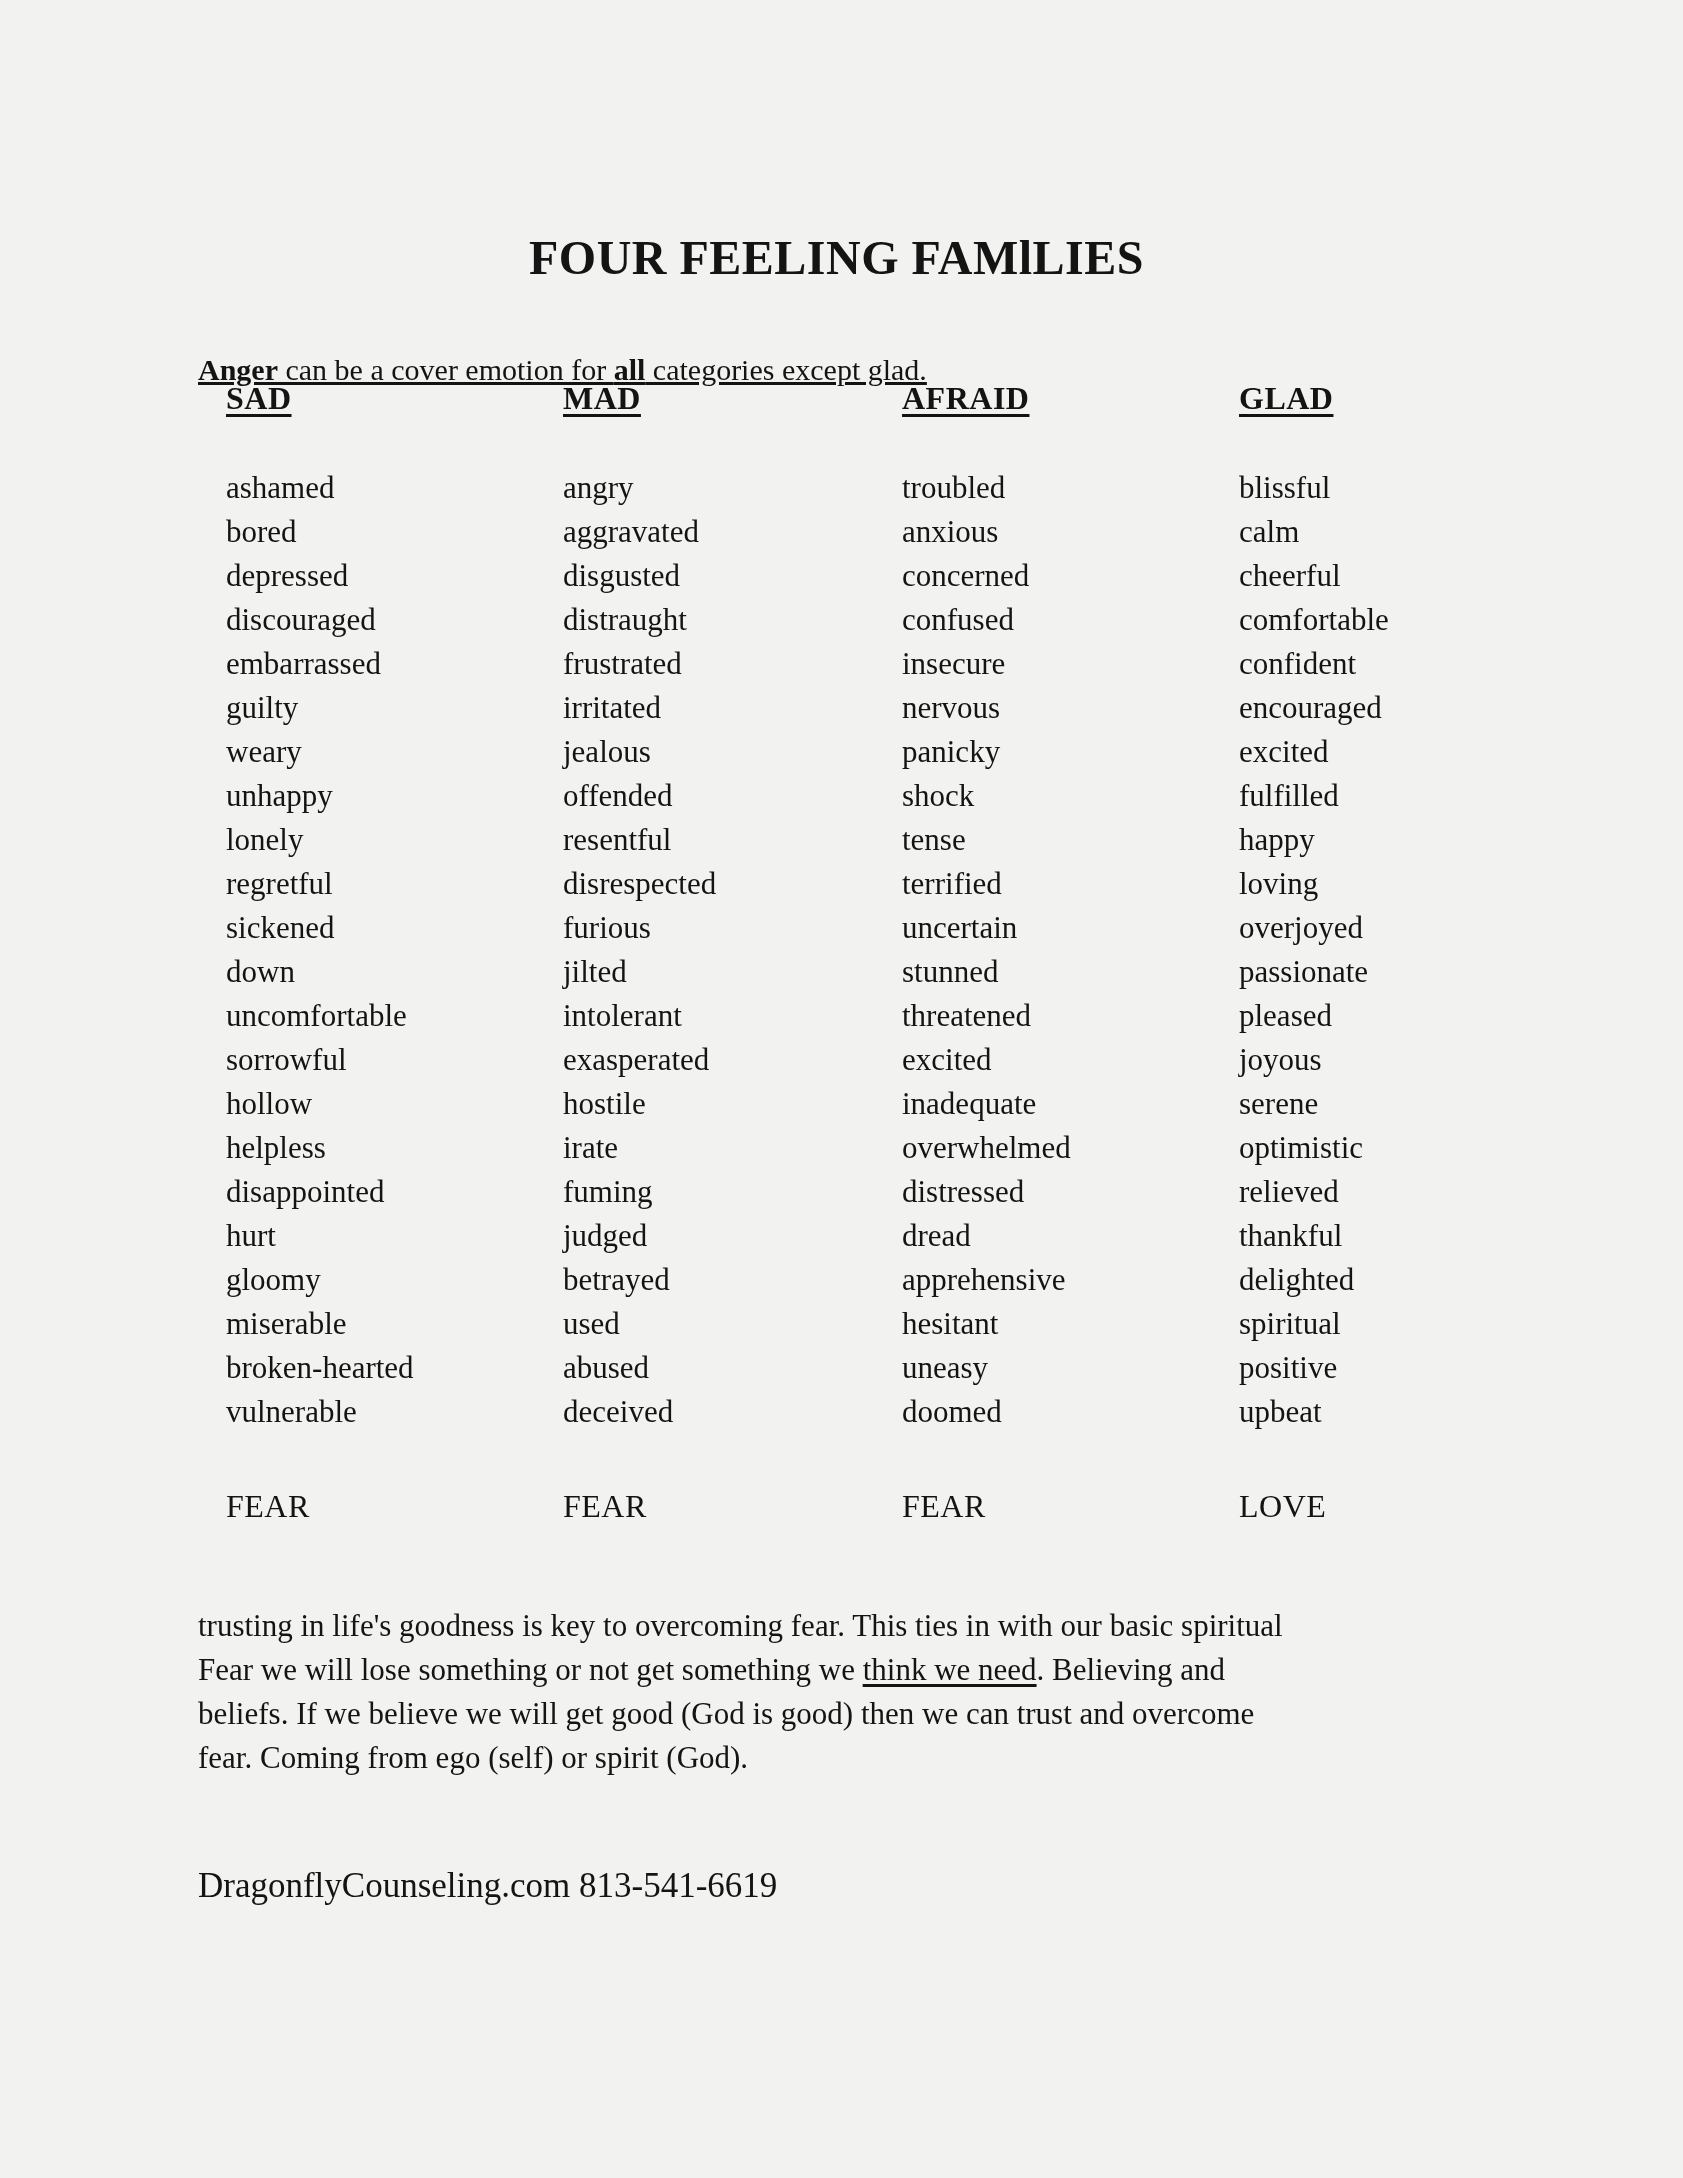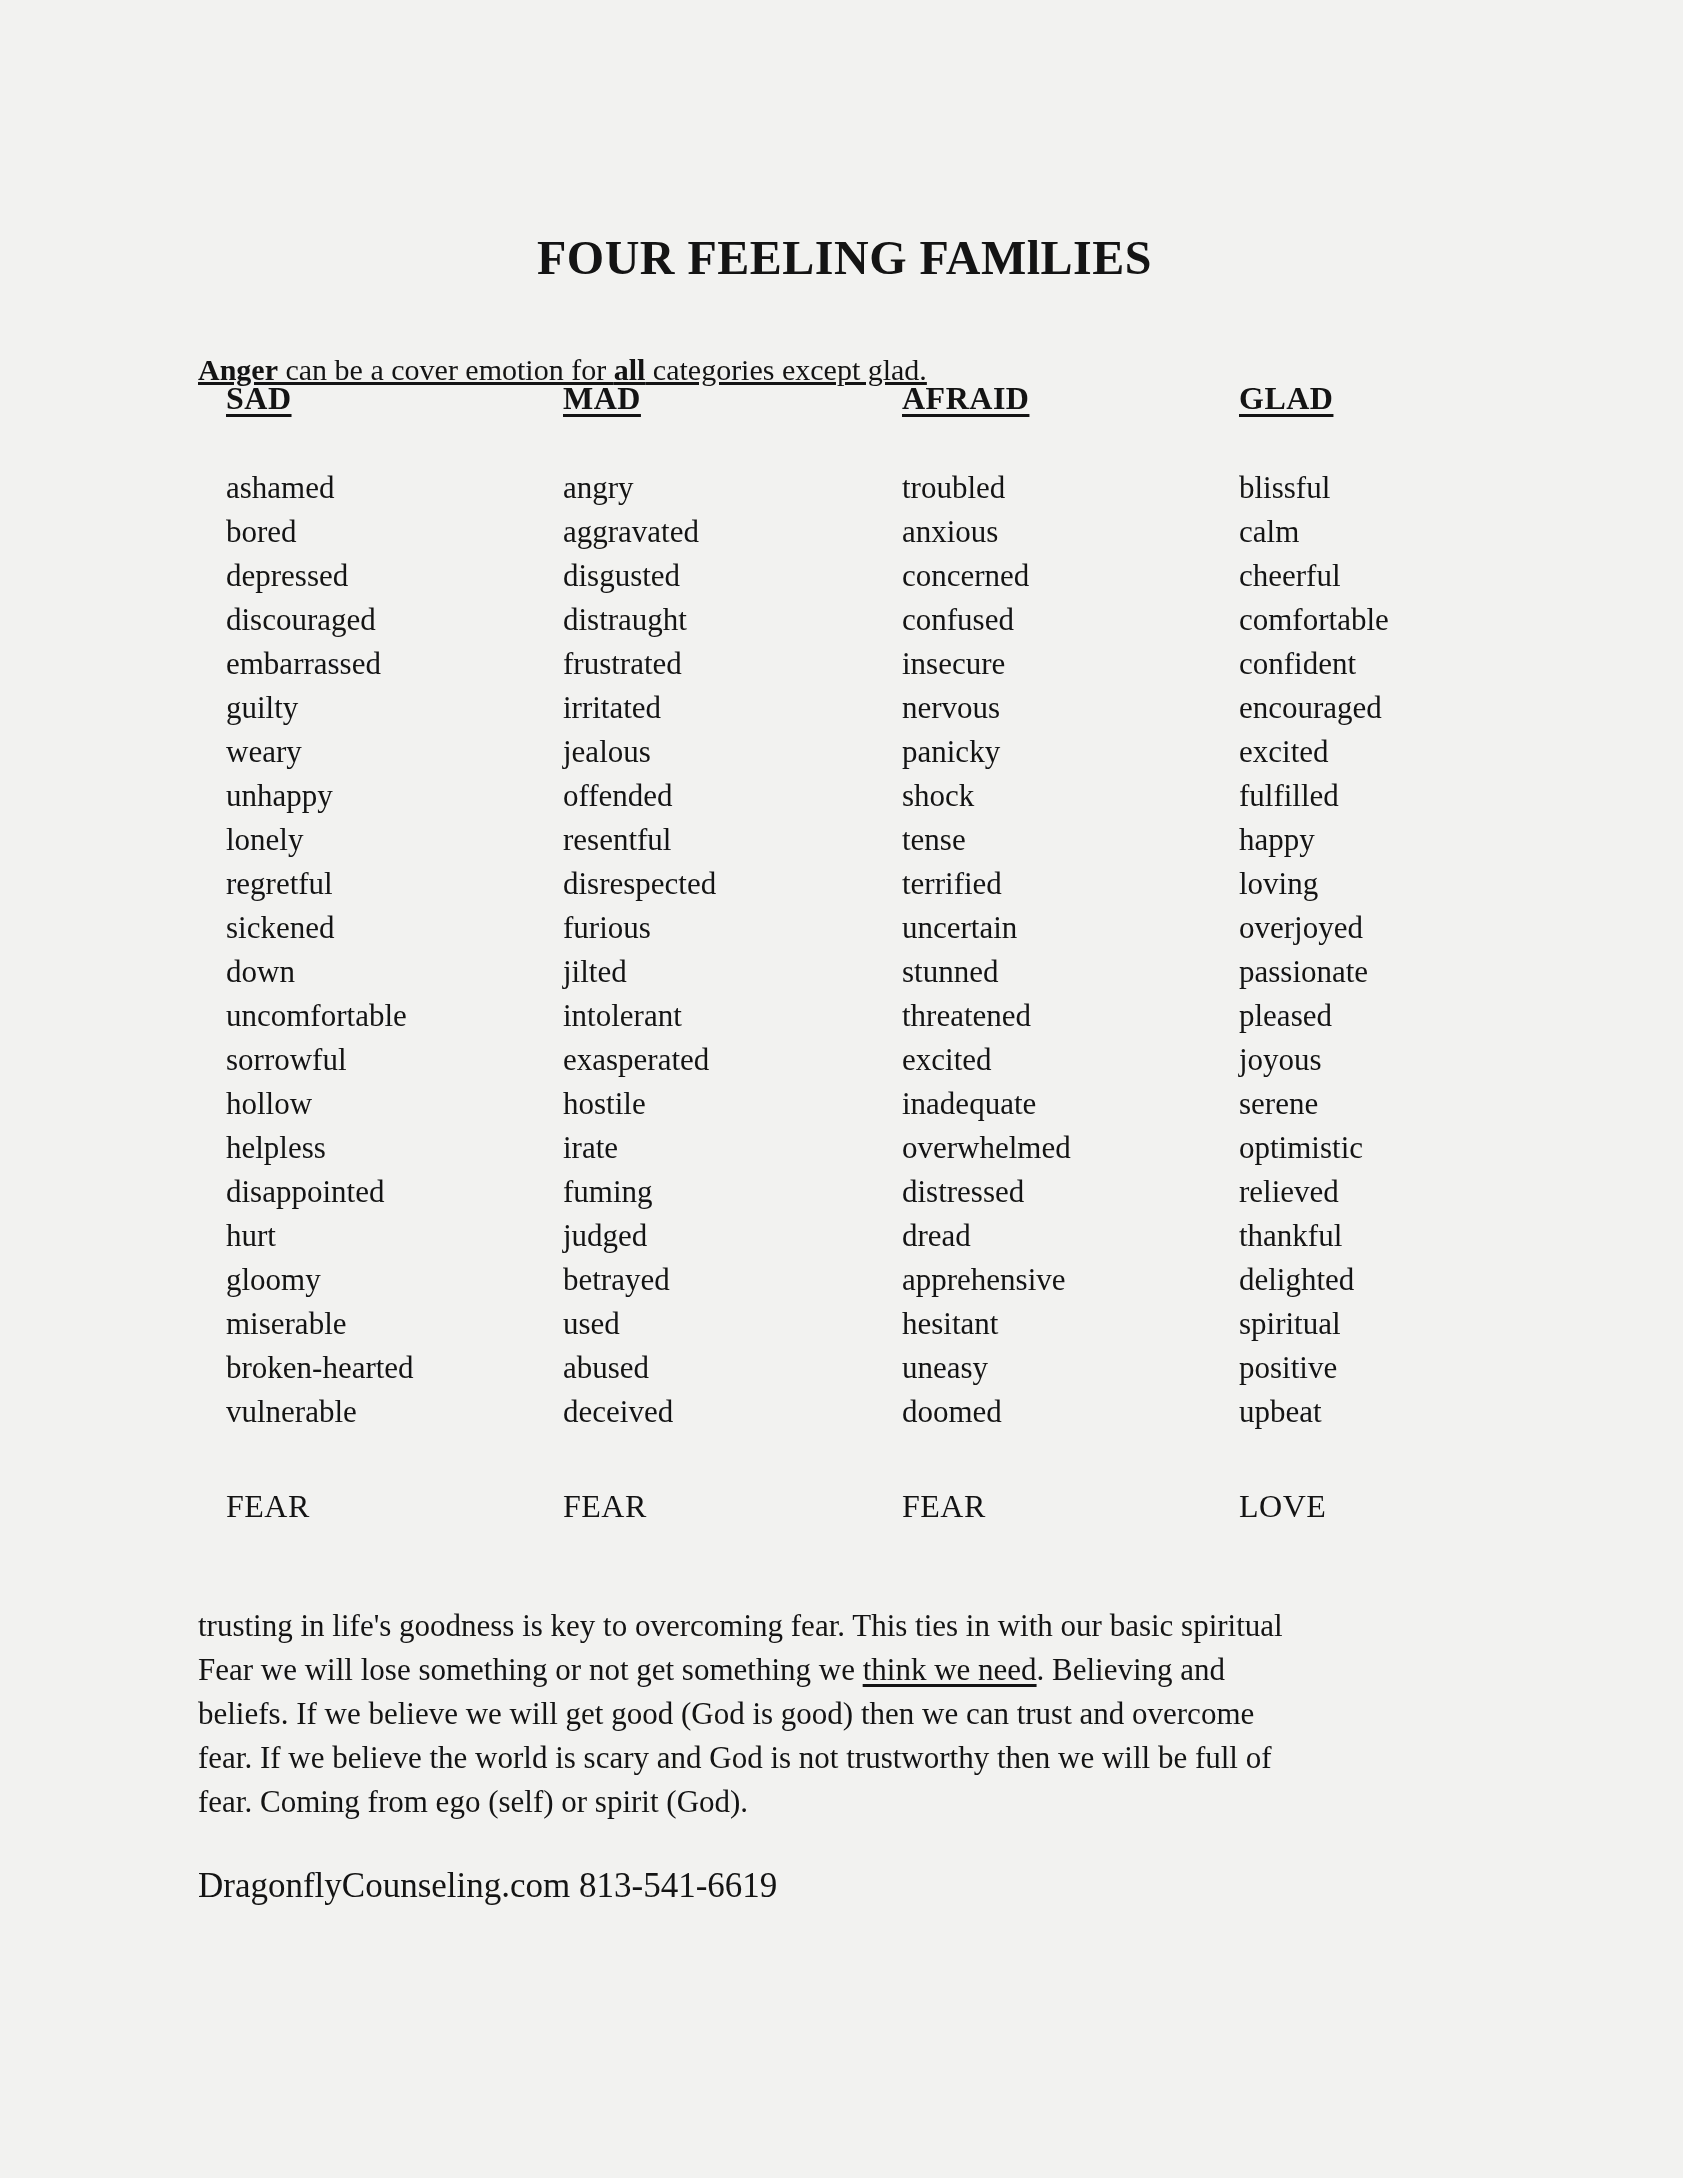--- a/index.html
+++ b/index.html
@@ -15,21 +15,21 @@
     position: relative;
     overflow: hidden;
   }
   .page {
     position: absolute;
     inset: 0;
   }
   .title {
     position: absolute;
     top: 198px;
-    left: 8px;
+    left: 0;
     width: 1673px;
     text-align: center;
     font-size: 48px;
     font-weight: bold;
     letter-spacing: 0.5px;
     white-space: nowrap;
   }
   .intro {
     position: absolute;
     top: 321px;
@@ -221,21 +221,20 @@
         <li>positive</li>
         <li>upbeat</li>
       </ul>
     <div class="col-foot">LOVE</div>
   </div>
 
   <div class="para">
     <div class="para-line">trusting in life's goodness is key to overcoming fear. This ties in with our basic spiritual</div>
     <div class="para-line"><span>Fear we will lose something or not get something we </span><span class="u">think we need</span><span>. Believing and</span></div>
     <div class="para-line">beliefs. If we believe we will get good (God is good) then we can trust and overcome</div>
-    <div class="para-line">fear. If we believe the world is scary and God is not trustworthy then we will be full of</div>
     <div class="para-line">fear. Coming from ego (self) or spirit (God).</div>
   </div>
 
   <div class="footer">
     <div class="footer-line1">DragonflyCounseling.com 813-541-6619</div>
   </div>
 
 </div>
 
 

